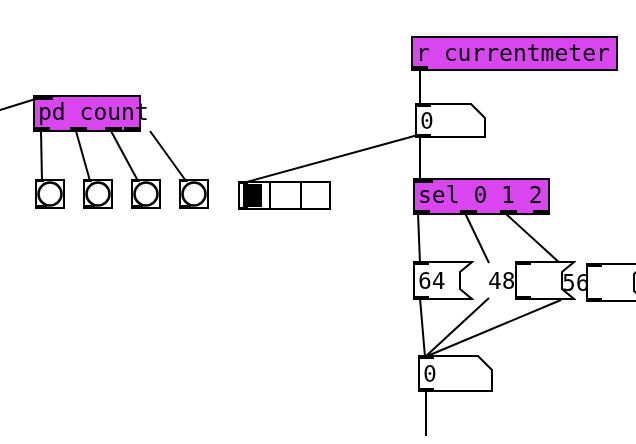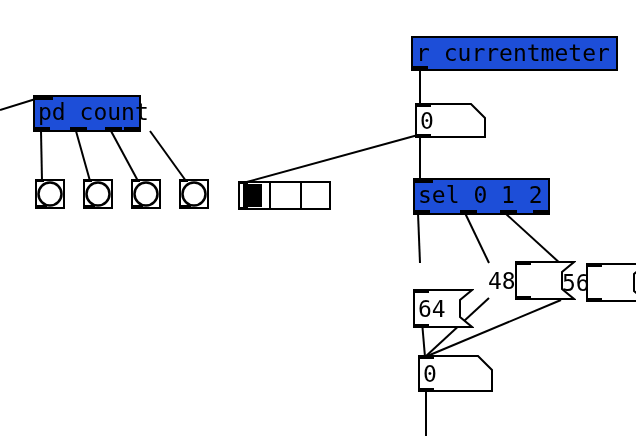--- a/index.html
+++ b/index.html
@@ -7,21 +7,21 @@
     position:relative; width:636px; height:444px;
     background:#ffffff; overflow:hidden;
     font-family:"DejaVu Sans Mono", monospace;
     font-size:23px; color:#000;
   }
   #wires{position:absolute; left:0; top:0; width:636px; height:444px;}
   #wires line{stroke:#000; stroke-width:2;}
 
   
   .obj{
-    position:absolute; background:#1d4ed8; border:2px solid #000;
+    position:absolute; background:#d946ef; border:2px solid #000;
     box-sizing:border-box;
   }
   .obj .lbl{
     display:block; height:100%; line-height:31px;
     padding-left:3px; white-space:pre;
   }
   
   .tick{position:absolute; background:#000;}
   .t-in {top:-2px;  left:-2px; width:20px; height:5px;}
   .t-out{bottom:-2px; left:-2px; width:17px; height:5px;}
@@ -91,21 +91,21 @@
 
   <div class="obj" style="left:413px; top:178px; width:137px; height:37px;">
     <span class="lbl">sel 0 1 2</span>
     <span class="tick t-in"></span>
     <span class="tick t-out"></span>
     <span class="tick" style="bottom:-2px; left:45px; width:17px; height:5px;"></span>
     <span class="tick" style="bottom:-2px; left:85px; width:17px; height:5px;"></span>
     <span class="tick" style="bottom:-2px; right:-2px; width:17px; height:5px;"></span>
   </div>
 
-  <div class="shape-node" style="left:413px; top:261px;margin-top:28px;">
+  <div class="shape-node" style="left:413px; top:261px;">
     <svg width="61" height="40">
       <path d="M1,1 H59 L47,11 V28 L59,38 H1 Z" fill="#fff" stroke="#000" stroke-width="2"></path>
       <rect x="0" y="0" width="16" height="4"></rect>
       <rect x="0" y="35" width="16" height="4"></rect>
     </svg>
     <span class="lbl">64</span>
   </div>
 
   <div class="shape-node" style="left:483px; top:261px;padding-left:32px;">
     <svg width="61" height="40">

